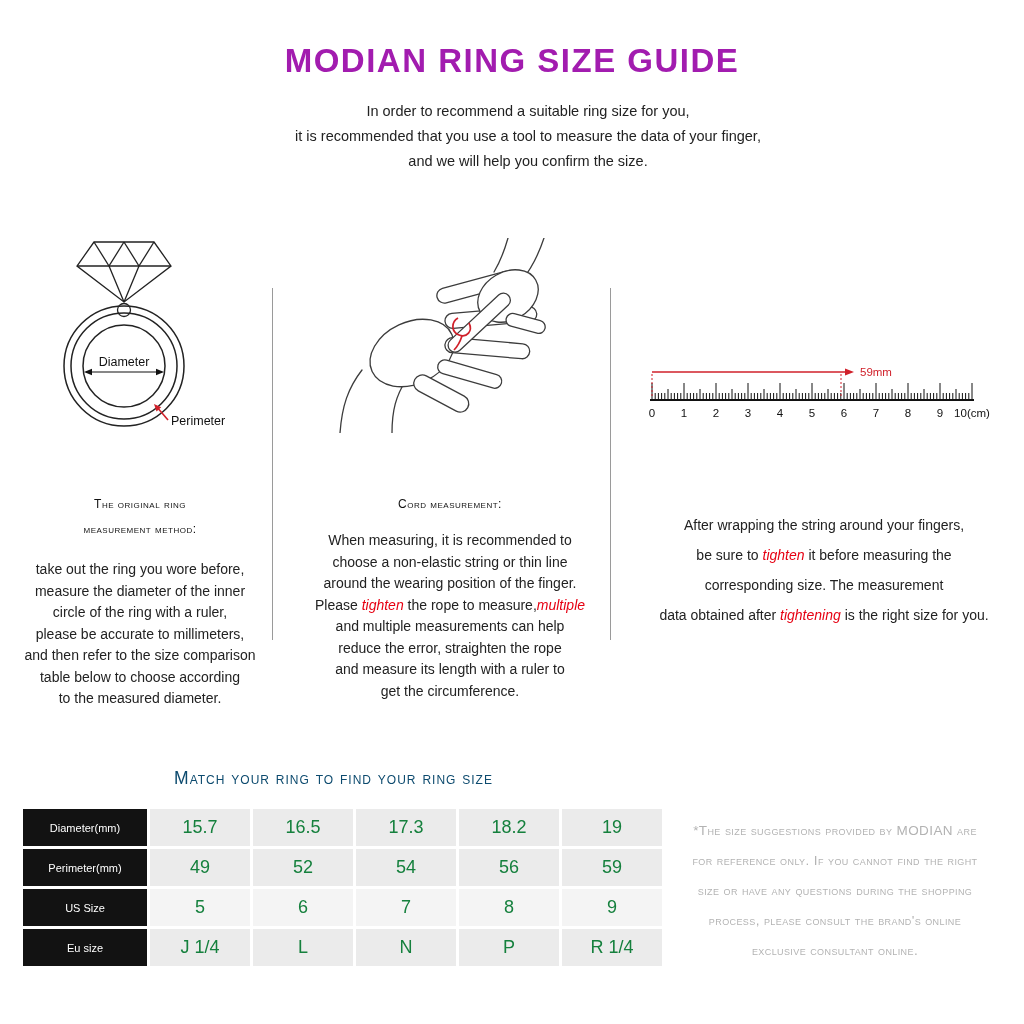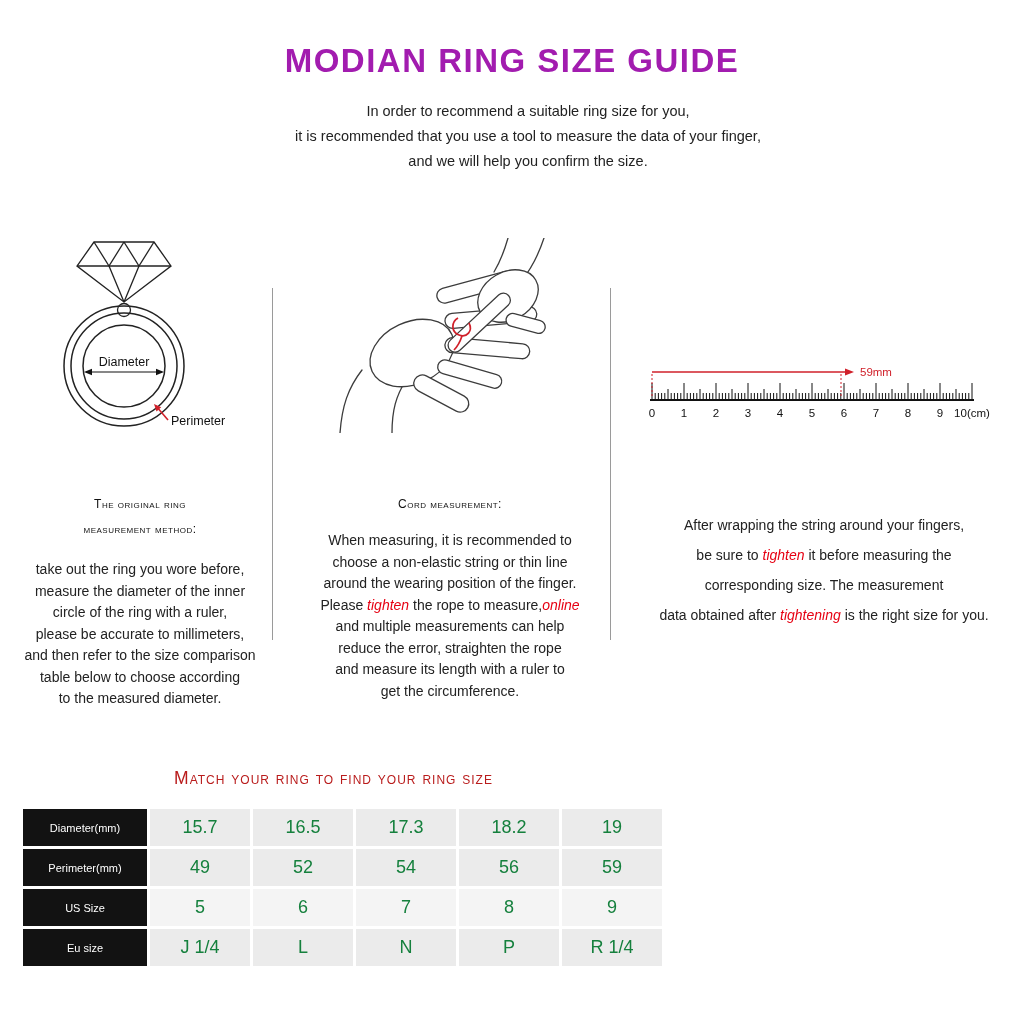--- a/index.html
+++ b/index.html
@@ -15,21 +15,21 @@
   .body-text { font-size:14px; line-height:21.5px; color:#222; white-space:pre-line; }
   .red { color:var(--accent,#e60012);font-style:italic; }
   #method-original { left:12px; top:492px; width:256px; text-align:center; }
   #method-original .body-text { margin-top:17px; }
   #method-cord { left:302px; top:492px; width:296px; text-align:center; }
   #method-cord .body-text { margin-top:13px; }
   #method-wrap { left:628px; top:510px; width:392px; text-align:center; font-size:14px; line-height:30px; white-space:pre-line; color:#222; }
   #ring-svg { left:22px; top:222px; }
   #hands-svg { left:312px; top:238px; }
   #ruler-svg { left:640px; top:352px; }
-  #table-heading { left:22px; top:768px; width:623px; text-align:center; font-variant:small-caps; font-size:17.5px; letter-spacing:1px; color:#b91c1c; }
+  #table-heading { left:22px; top:768px; width:623px; text-align:center; font-variant:small-caps; font-size:17.5px; letter-spacing:1px; color:#0c4a6e; }
   #size-table { left:20px; top:806px; border-collapse:separate; border-spacing:3px; }
   #size-table th { width:124px; height:37px; background:#121212; color:#fff; font-size:11px; font-weight:400; text-align:center; }
   #size-table td { width:100px; height:37px; background:#ebebeb; text-align:center; font-size:18px; color:#15803d; }
   #size-table tr:nth-child(3) td { background:#f4f4f4; }
   #disclaimer { left:652px; top:816px; width:366px; text-align:center; font-variant:small-caps; font-size:13.5px; line-height:30px; letter-spacing:0.4px; color:#b3b3b3; white-space:pre-line; }
 </style>
 </head>
 <body>
 
 <div id="page">
@@ -231,21 +231,21 @@
 and then refer to the size comparison
 table below to choose according
 to the measured diameter.</div>
   </div>
 
   <div id="method-cord" class="abs">
     <div class="sec-heading">Cord measurement:</div>
     <div class="body-text"><span>When measuring, it is recommended to
 choose a non-elastic string or thin line
 around the wearing position of the finger.
-Please </span><span class="red">tighten</span><span> the rope to measure,</span><span class="red">online</span><span>
+Please </span><span class="red">tighten</span><span> the rope to measure,</span><span class="red">multiple</span><span>
 and multiple measurements can help
 reduce the error, straighten the rope
 and measure its length with a ruler to
 get the circumference.</span></div>
   </div>
 
   <div id="method-wrap" class="abs"><span>After wrapping the string around your fingers,
 be sure to </span><span class="red">tighten</span><span> it before measuring the
 corresponding size. The measurement
 data obtained after </span><span class="red">tightening</span><span> is the right size for you.</span></div>
@@ -282,14 +282,19 @@
           <th>Eu size</th>
           <td>J 1/4</td>
           <td>L</td>
           <td>N</td>
           <td>P</td>
           <td>R 1/4</td>
         </tr>
   </tbody>
     </table>
 
+  <div id="disclaimer" class="abs">*The size suggestions provided by MODIAN are
+for reference only. If you cannot find the right
+size or have any questions during the shopping
+process, please consult the brand's online
+exclusive consultant online.</div>
 
 </div>
 
 </body></html>

